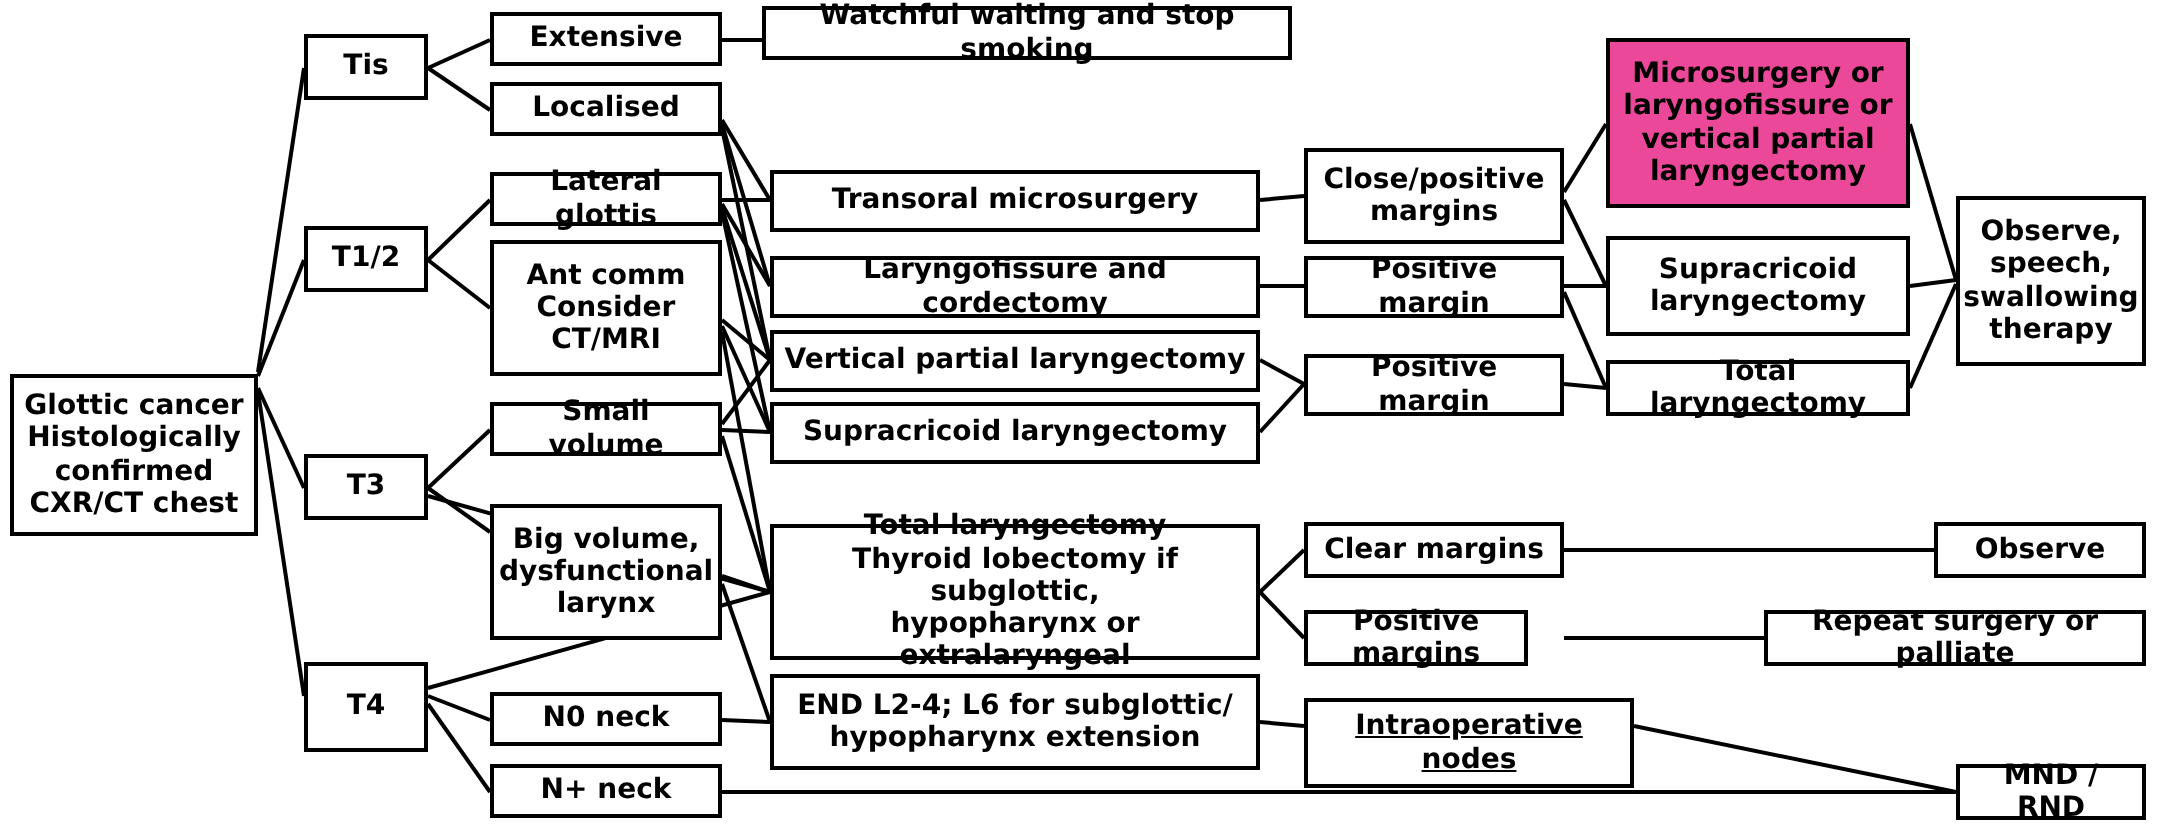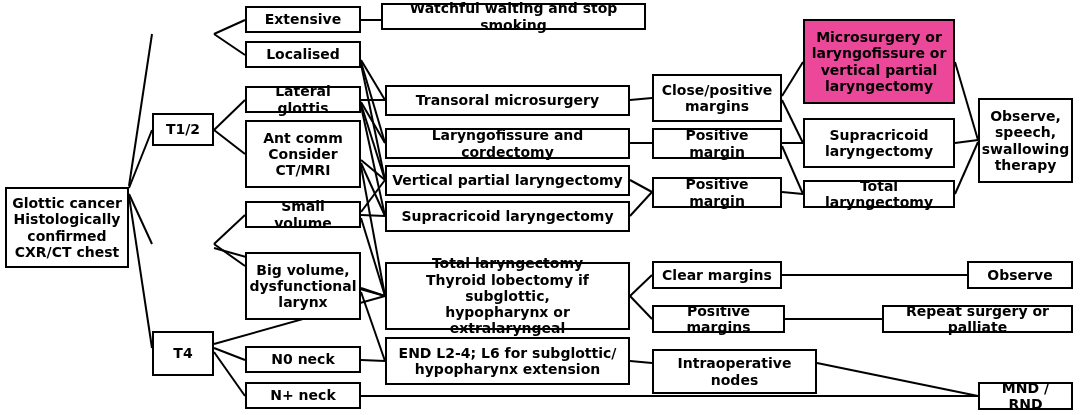--- a/index.html
+++ b/index.html
@@ -94,21 +94,23 @@
       <path d="M630,296 L652,319" stroke="#000000" stroke-width="2" fill="none"></path>
       <path d="M782,275 L967,275" stroke="#000000" stroke-width="2" fill="none"></path>
       <path d="M782,319 L882,319" stroke="#000000" stroke-width="2" fill="none"></path>
       <path d="M630,361 L652,363" stroke="#000000" stroke-width="2" fill="none"></path>
       <path d="M817,363 L978,396" stroke="#000000" stroke-width="2" fill="none"></path>
     </svg>
 <div class="node fs-11" style="left: 5px; top: 151px; width: 124px; height: 81px; border-color: rgb(0, 0, 0); background: rgb(255, 255, 255); color: rgb(0, 0, 0); margin-top: 36px;">Glottic cancer
 Histologically
 confirmed
 CXR/CT chest</div>
+    <div class="node fs-11" style="left: 152px; top: 17px; width: 62px; height: 33px; border-color: rgb(0, 0, 0); background: rgb(255, 255, 255); color: rgb(0, 0, 0);">Tis</div>
     <div class="node fs-11" style="left: 152px; top: 113px; width: 62px; height: 33px; border-color: rgb(0, 0, 0); background: rgb(255, 255, 255); color: rgb(0, 0, 0);">T1/2</div>
+    <div class="node fs-11" style="left: 152px; top: 227px; width: 62px; height: 33px; border-color: rgb(0, 0, 0); background: rgb(255, 255, 255); color: rgb(0, 0, 0);">T3</div>
     <div class="node fs-11" style="left: 152px; top: 331px; width: 62px; height: 45px; border-color: rgb(0, 0, 0); background: rgb(255, 255, 255); color: rgb(0, 0, 0);">T4</div>
     <div class="node fs-11" style="left: 245px; top: 6px; width: 116px; height: 27px; border-color: rgb(0, 0, 0); background: rgb(255, 255, 255); color: rgb(0, 0, 0);">Extensive</div>
     <div class="node fs-11" style="left: 245px; top: 41px; width: 116px; height: 27px; border-color: rgb(0, 0, 0); background: rgb(255, 255, 255); color: rgb(0, 0, 0);">Localised</div>
     <div class="node fs-11" style="left: 245px; top: 86px; width: 116px; height: 27px; border-color: rgb(0, 0, 0); background: rgb(255, 255, 255); color: rgb(0, 0, 0);">Lateral glottis</div>
     <div class="node fs-11" style="left: 245px; top: 120px; width: 116px; height: 68px; border-color: rgb(0, 0, 0); background: rgb(255, 255, 255); color: rgb(0, 0, 0);">Ant comm
 Consider
 CT/MRI</div>
     <div class="node fs-11" style="left: 245px; top: 201px; width: 116px; height: 27px; border-color: rgb(0, 0, 0); background: rgb(255, 255, 255); color: rgb(0, 0, 0);">Small volume</div>
     <div class="node fs-11" style="left: 245px; top: 232px; width: 116px; height: 68px; border-color: rgb(0, 0, 0); background: rgb(255, 255, 255); color: rgb(0, 0, 0); margin-top: 20px;">Big volume,
 dysfunctional
@@ -123,22 +125,22 @@
     <div class="node fs-11" style="left: 385px; top: 262px; width: 245px; height: 68px; border-color: rgb(0, 0, 0); background: rgb(255, 255, 255); color: rgb(0, 0, 0);">Total laryngectomy
 Thyroid lobectomy if subglottic,
 hypopharynx  or extralaryngeal</div>
     <div class="node fs-11" style="left: 385px; top: 337px; width: 245px; height: 48px; border-color: rgb(0, 0, 0); background: rgb(255, 255, 255); color: rgb(0, 0, 0);">END L2-4; L6 for subglottic/
 hypopharynx extension</div>
     <div class="node fs-11" style="left: 652px; top: 74px; width: 130px; height: 48px; border-color: rgb(0, 0, 0); background: rgb(255, 255, 255); color: rgb(0, 0, 0);">Close/positive
 margins</div>
     <div class="node fs-11" style="left: 652px; top: 128px; width: 130px; height: 31px; border-color: rgb(0, 0, 0); background: rgb(255, 255, 255); color: rgb(0, 0, 0);">Positive  margin</div>
     <div class="node fs-11" style="left: 652px; top: 177px; width: 130px; height: 31px; border-color: rgb(0, 0, 0); background: rgb(255, 255, 255); color: rgb(0, 0, 0);">Positive  margin</div>
     <div class="node fs-11" style="left: 652px; top: 261px; width: 130px; height: 28px; border-color: rgb(0, 0, 0); background: rgb(255, 255, 255); color: rgb(0, 0, 0);">Clear margins</div>
-    <div class="node fs-11" style="left: 652px; top: 305px; width: 133px; height: 28px; border-color: rgb(0, 0, 0); background: rgb(255, 255, 255); color: rgb(0, 0, 0);">Positive margins</div>
-    <div class="node fs-11" style="left: 652px; top: 349px; width: 165px; height: 45px; border-color: rgb(0, 0, 0); background: rgb(255, 255, 255); color: rgb(0, 0, 0);">Intraoperative nodes</div>
+    <div class="node fs-11" style="left: 652px; top: 305px; width: 112px; height: 28px; border-color: rgb(0, 0, 0); background: rgb(255, 255, 255); color: rgb(0, 0, 0);">Positive margins</div>
+    <div class="node fs-11" style="left: 652px; top: 349px; width: 165px; height: 45px; border-color: rgb(0, 0, 0); background: rgb(255, 255, 255); color: rgb(0, 0, 0); text-decoration: underline;">Intraoperative nodes</div>
     <div class="node fs-11" style="left: 803px; top: 19px; width: 152px; height: 85px; border-color: rgb(0, 0, 0); background: #ec4899; color: rgb(0, 0, 0);">Microsurgery or
 laryngofissure or
 vertical partial
 laryngectomy</div>
     <div class="node fs-11" style="left: 803px; top: 118px; width: 152px; height: 50px; border-color: rgb(0, 0, 0); background: rgb(255, 255, 255); color: rgb(0, 0, 0);">Supracricoid
 laryngectomy</div>
     <div class="node fs-11" style="left: 803px; top: 180px; width: 152px; height: 28px; border-color: rgb(0, 0, 0); background: rgb(255, 255, 255); color: rgb(0, 0, 0);">Total laryngectomy</div>
     <div class="node fs-11" style="left: 978px; top: 98px; width: 95px; height: 85px; border-color: rgb(0, 0, 0); background: rgb(255, 255, 255); color: rgb(0, 0, 0);">Observe,
 speech,
 swallowing

